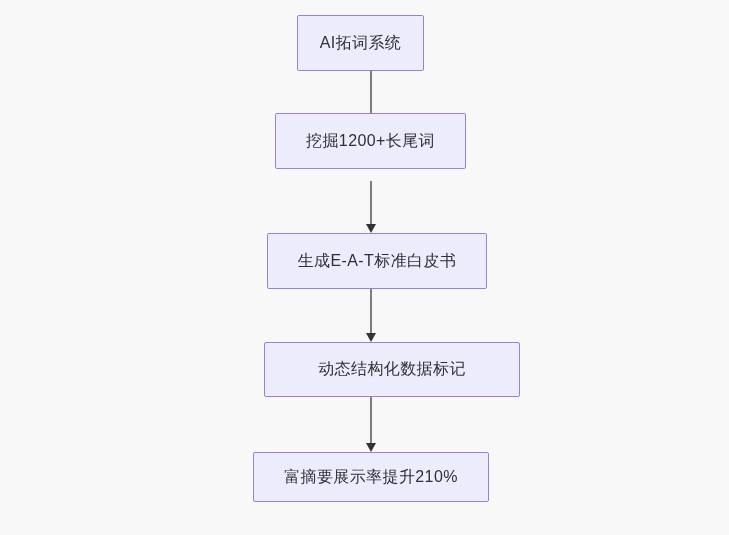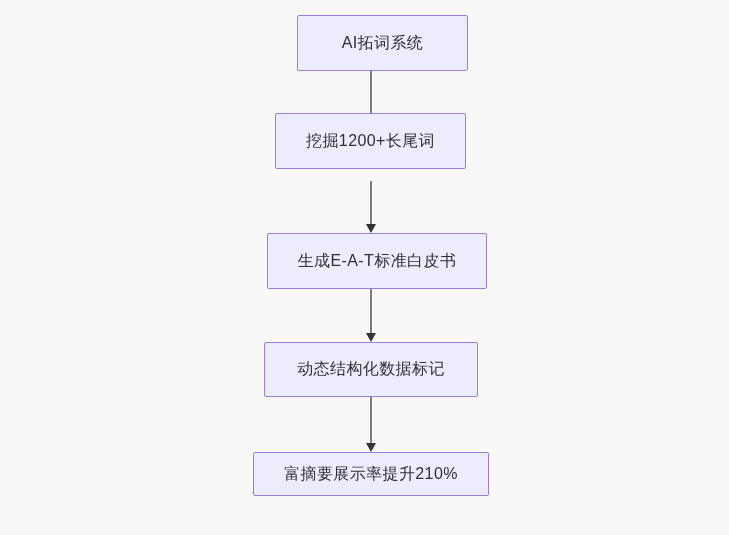--- a/index.html
+++ b/index.html
@@ -54,21 +54,21 @@
     border-left: 5px solid transparent;
     border-right: 5px solid transparent;
     border-top: 9px solid #333333;
   }
 </style>
 </head>
 <body>
 
 <div id="flowchart">
 
-  <div class="node" style="left:297px; top:15px; width:171px; height:56px;">
+  <div class="node" style="left:297px; top:15px; width:127px; height:56px;">
     <span>AI拓词系统</span>
   </div>
 
   <div class="connector" style="left:371px; top:71px; height:54px;">
     <div class="line" style="height:45px;"></div>
     <div class="head" style="top:45px;"></div>
   </div>
 
   <div class="node" style="left:275px; top:113px; width:191px; height:56px;">
     <span>挖掘1200+长尾词</span>
@@ -81,26 +81,26 @@
 
   <div class="node" style="left:267px; top:233px; width:220px; height:56px;">
     <span>生成E-A-T标准白皮书</span>
   </div>
 
   <div class="connector" style="left:371px; top:289px; height:53px;">
     <div class="line" style="height:44px;"></div>
     <div class="head" style="top:44px;"></div>
   </div>
 
-  <div class="node" style="left:264px; top:342px; width:214px; height:55px;">
+  <div class="node" style="left:264px; top:342px; width:256px; height:55px;">
     <span>动态结构化数据标记</span>
   </div>
 
   <div class="connector" style="left:371px; top:397px; height:55px;">
     <div class="line" style="height:46px;"></div>
     <div class="head" style="top:46px;"></div>
   </div>
 
-  <div class="node" style="left:253px; top:452px; width:236px; height:44px;">
+  <div class="node" style="left:253px; top:452px; width:236px; height:50px;">
     <span>富摘要展示率提升210%</span>
   </div>
 
 </div>
 
 </body></html>

